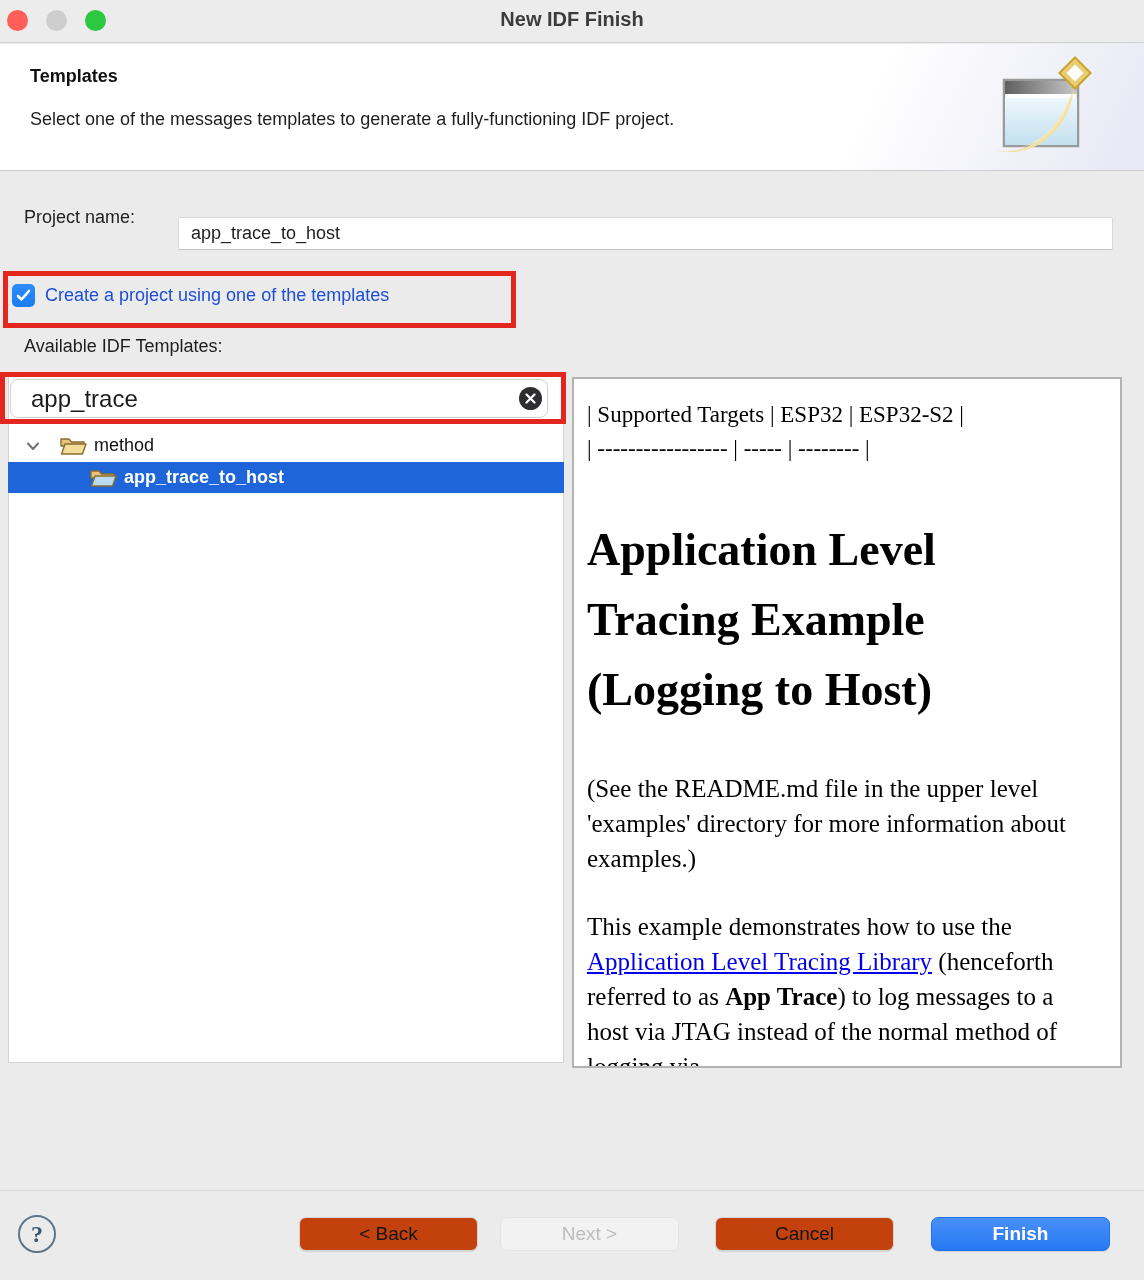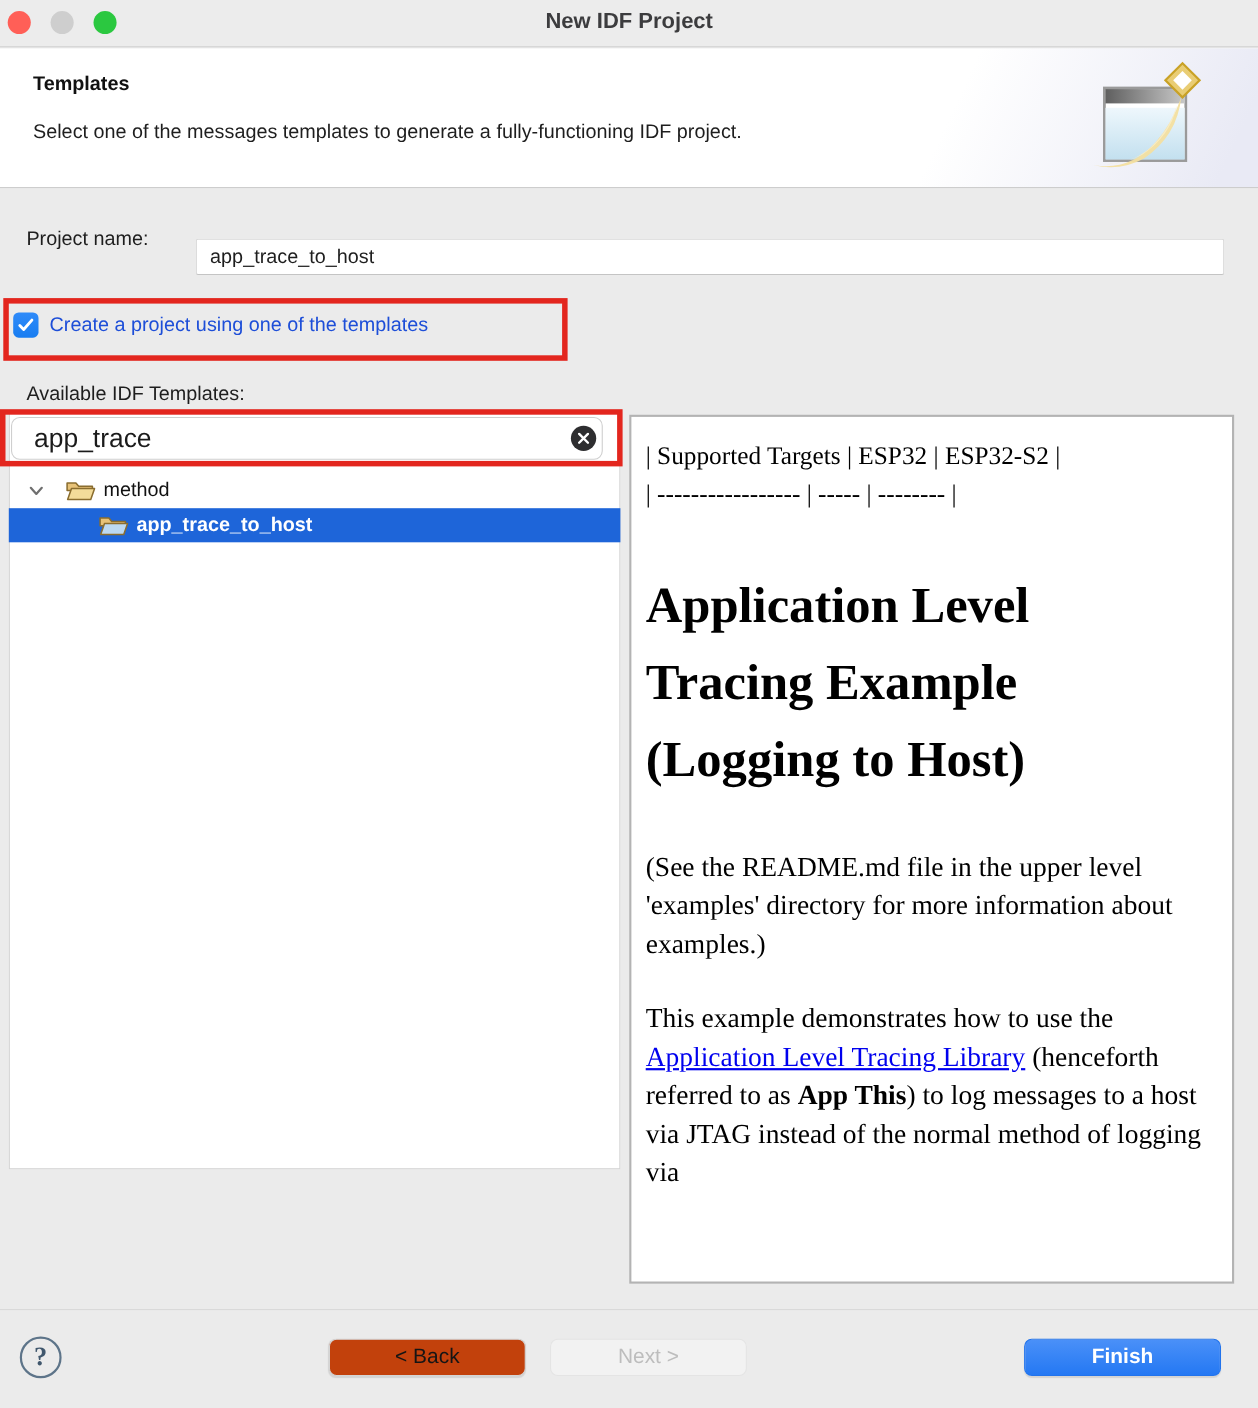--- a/index.html
+++ b/index.html
@@ -46,21 +46,21 @@
   }
   .anno { border:5px solid #e3261e; position:absolute; }
   .anno-checkbox { left:3px; top:271px; width:513px; height:57px; }
   .cb-row { position:absolute; left:12px; top:283px; height:24px; display:flex; align-items:center; }
   .checkbox {
     width:23px; height:23px; border-radius:5px;
     background:linear-gradient(#2f8bf9,#187df1);
     display:flex; align-items:center; justify-content:center;
   }
   .cb-label { margin-left:10px; font-size:18px; color:#1d4ed8; }
-  .avail-label { position:absolute; left:24px; top:348px; font-size:18px; color:#1e1e1e; }
+  .avail-label { position:absolute; left:24px; top:336px; font-size:18px; color:#1e1e1e; }
   
   .left-panel {
     position:absolute; left:8px; top:373px; width:556px; height:690px;
     background:#ffffff; border:1px solid #d4d4d4;
   }
   .anno-search { left:0px; top:372px; width:566px; height:52px; }
   .search-input {
     position:absolute; left:10px; top:379px; width:538px; height:39px;
     background:#fff; border:1px solid #cfcfcf; border-radius:8px;
     font-size:24px; color:#1b1b1b; padding:0 40px 0 20px;
@@ -72,21 +72,21 @@
     display:flex; align-items:center; justify-content:center; cursor:pointer;
   }
   .tree { position:absolute; left:8px; top:429px; width:556px; }
   .tree-row { height:33px; display:flex; align-items:center; font-size:18px; color:#111; }
   .tree-row.selected { height:31px; background:#1e65d9; color:#ffffff; font-weight:600; }
   .tw-chevron { width:16px; height:16px; margin-left:17px; }
   .tw-folder  { width:27px; height:21px; margin-left:19px; margin-right:7px; }
   .tree-row.selected .tw-folder { margin-left:82px; }
   
   .preview {
-    position:absolute; left:572px; top:377px; width:550px; height:790px;
+    position:absolute; left:572px; top:377px; width:550px; height:691px;
     background:#ffffff; border:2px solid #b3b3b3; overflow:hidden;
     padding:19px 12px 0 13px;
     font-family:"Liberation Serif", serif; color:#000;
   }
   .md-table { font-size:23px; line-height:34px; white-space:nowrap; }
   .md-h1 { margin-top:49px; width:482px; font-size:46px; line-height:70px; font-weight:700; }
   .md-p { margin-top:46px; width:512px; font-size:25px; line-height:35px; }
   .md-p2 { margin-top:33px; }
   .md-p a { color:#0000ee; text-decoration:underline;margin-top:24px; }
   .md-bold { font-weight:700; }
@@ -117,21 +117,21 @@
     border-color:#2173ec; color:#ffffff; font-weight:600;
   }
 </style>
 </head>
 <body>
 
 <div class="titlebar">
   <span class="traffic tl-close"></span>
   <span class="traffic tl-min"></span>
   <span class="traffic tl-zoom"></span>
-  <div class="win-title">New IDF Project</div>
+  <div class="win-title">New IDF Finish</div>
 </div>
 
 <div class="header">
   <div class="header-grad"></div>
   <div class="hdr-title">Templates</div>
   <div class="hdr-desc">Select one of the messages templates to generate a fully-functioning IDF project.</div>
   <svg class="banner-icon" width="100" height="112" viewBox="0 0 100 112">
     <rect x="12" y="26" width="74" height="66" fill="#ffffff" stroke="#9a9a9a" stroke-width="2.5"></rect>
     <rect x="13" y="27" width="72" height="13" fill="url(#tbar)"></rect>
     <rect x="13" y="44" width="72" height="47" fill="url(#wbody)"></rect>
@@ -197,23 +197,24 @@
     </svg>
     <span>app_trace_to_host</span>
   </div>
 </div>
 
 <div class="preview">
   <div class="md-table">| Supported Targets | ESP32 | ESP32-S2 |</div>
   <div class="md-table">| ----------------- | ----- | -------- |</div>
   <div class="md-h1">Application Level Tracing Example (Logging to Host)</div>
   <div class="md-p">(See the README.md file in the upper level 'examples' directory for more information about examples.)</div>
-  <div class="md-p md-p2"><span>This example demonstrates how to use the </span><a href="#">Application Level Tracing Library</a><span> (henceforth referred to as </span><span class="md-bold">App This</span><span>) to log messages to a host via JTAG instead of the normal method of logging via</span></div>
+  <div class="md-p md-p2"><span>This example demonstrates how to use the </span><a href="#">Application Level Tracing Library</a><span> (henceforth referred to as </span><span class="md-bold">App Trace</span><span>) to log messages to a host via JTAG instead of the normal method of logging via</span></div>
 </div>
 
 <div class="footer">
   <button class="help-btn">
     <span>?</span>
   </button>
   <button class="btn btn-back">&lt; Back</button>
   <button class="btn btn-next">Next &gt;</button>
+  <button class="btn btn-cancel">Cancel</button>
   <button class="btn btn-finish">Finish</button>
 </div>
 
 </body></html>

